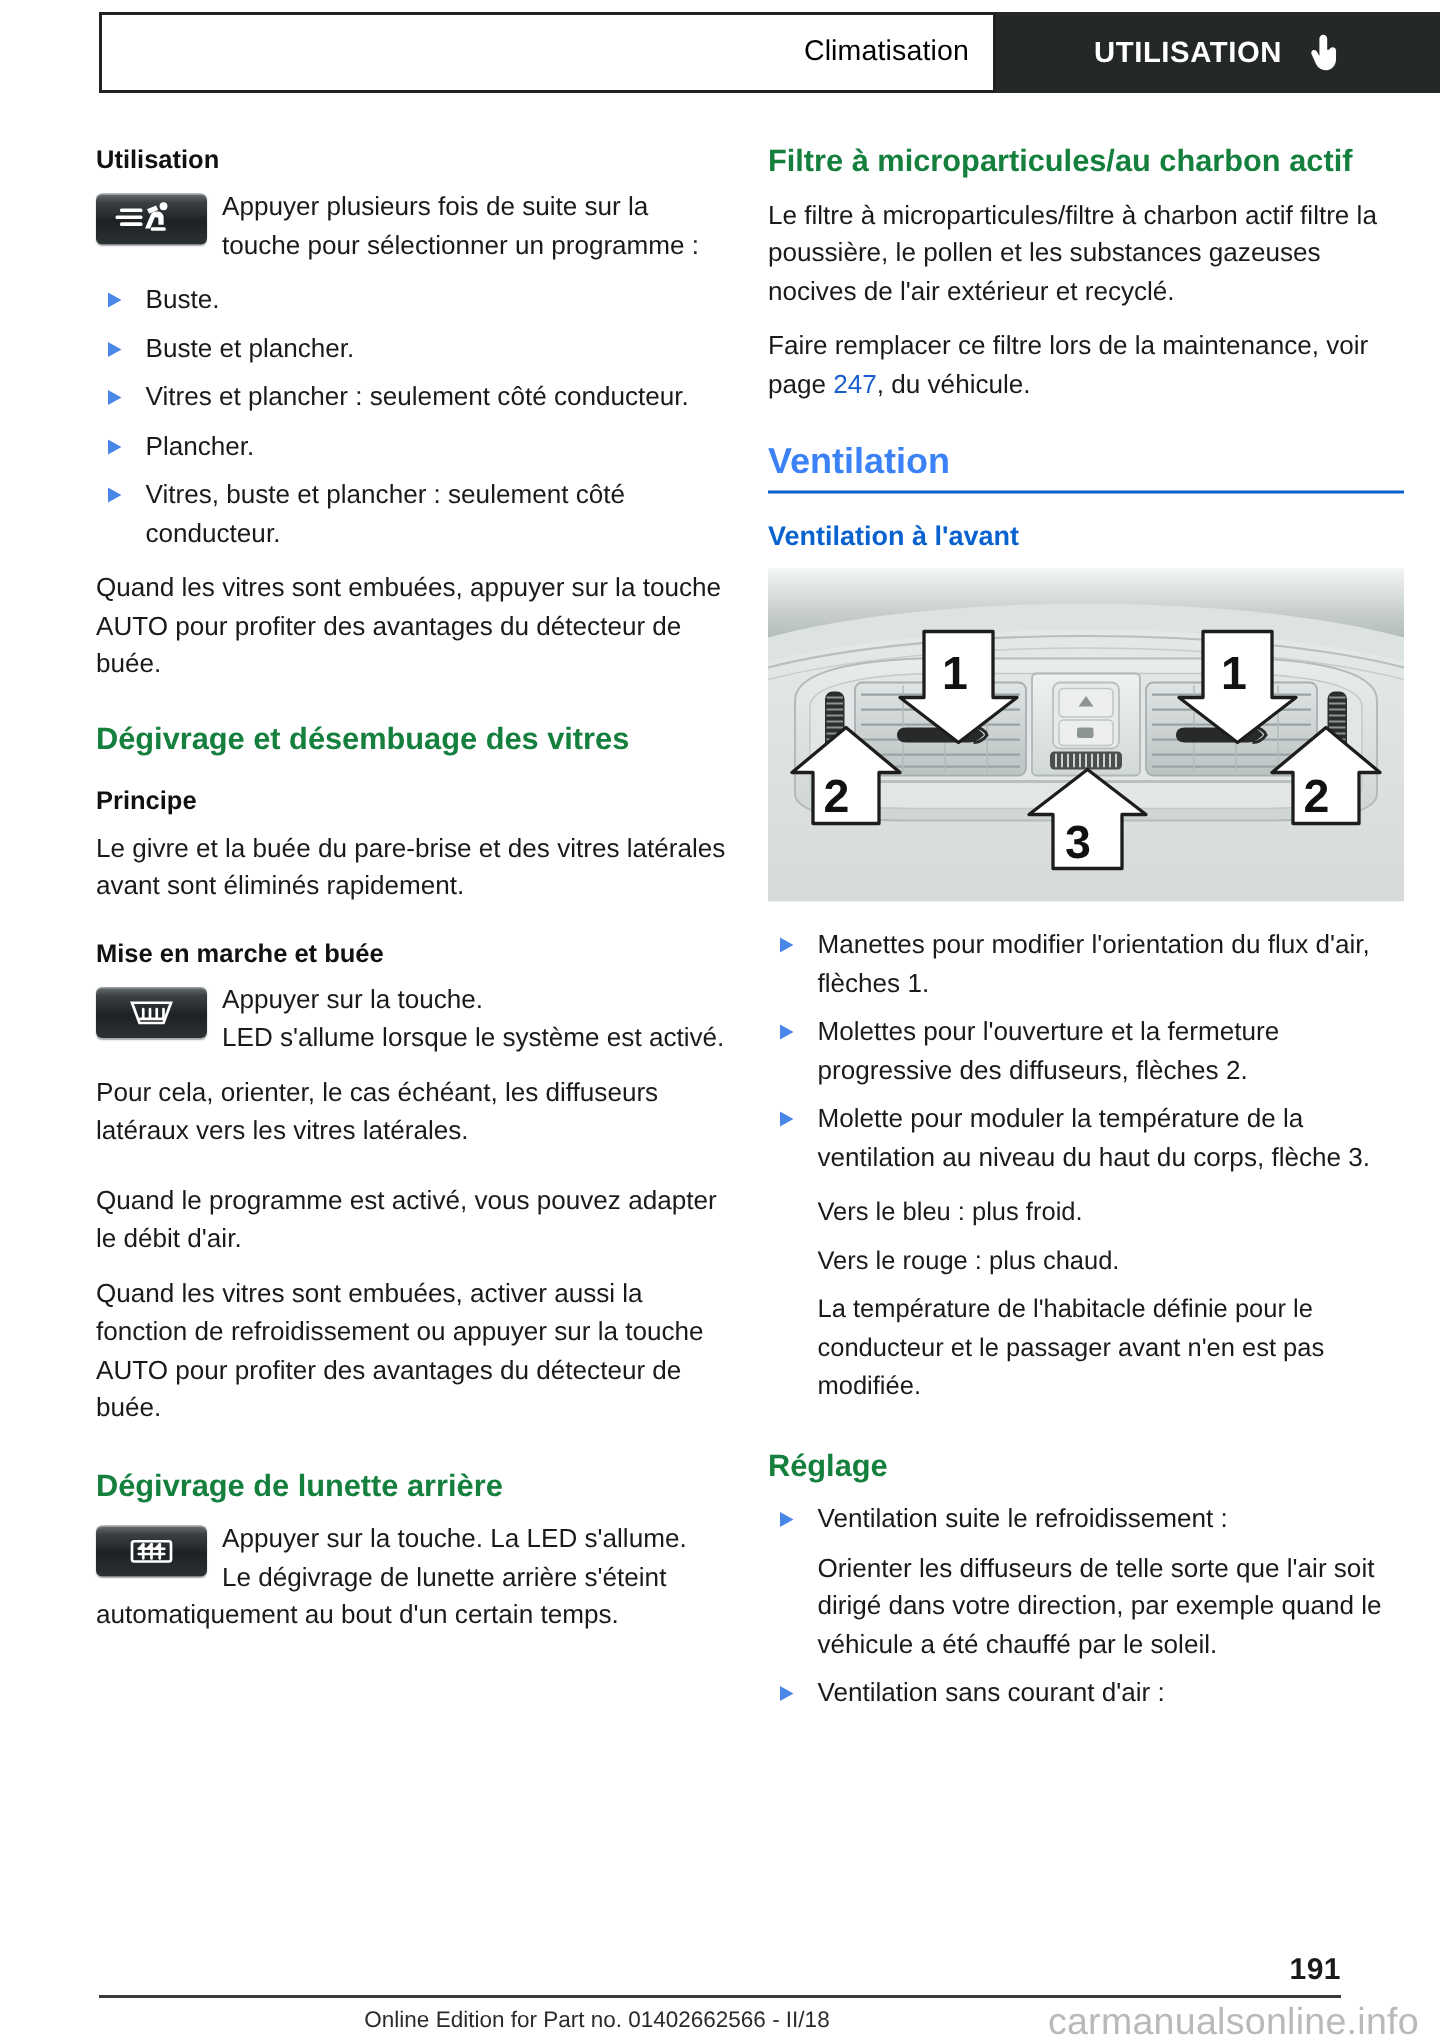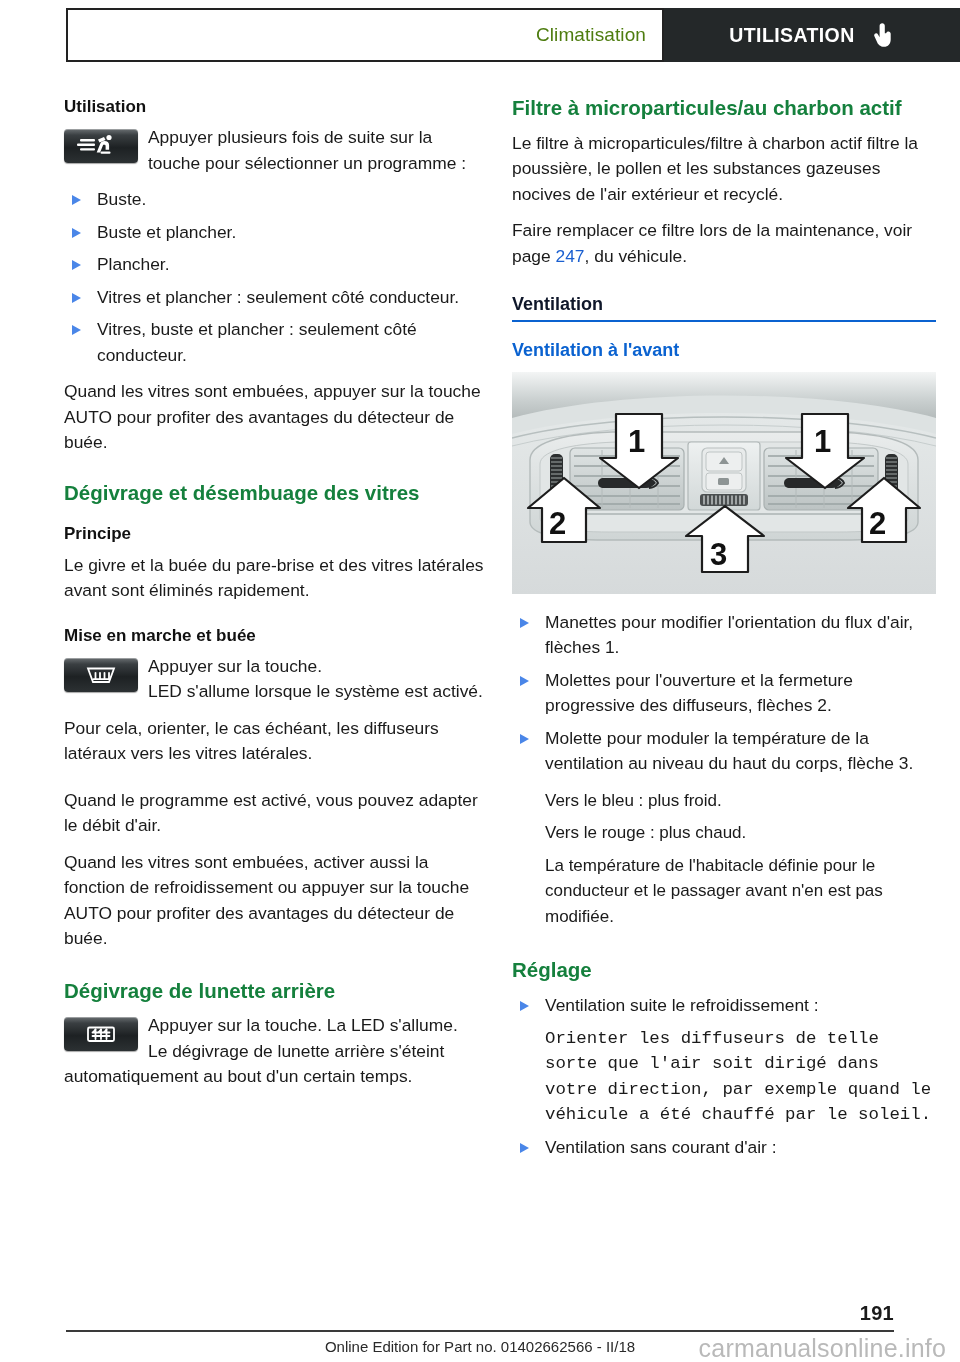--- a/index.html
+++ b/index.html
@@ -32,21 +32,21 @@
     border-right: 2px solid #222;
     box-sizing: border-box;
     display: flex;
     align-items: center;
     justify-content: flex-end;
     padding-right: 16px;
     background: #fff;
   }
   .header-crumb-text {
     font-size: 19px;
-    color: #4d7c0f;
+    color: #000000;
     letter-spacing: .1px;
   }
   .header-tab {
     flex: 0 0 296px;
     background: #242829;
     display: flex;
     align-items: center;
     justify-content: center;
     gap: 18px;
     box-sizing: border-box;
@@ -74,22 +74,22 @@
   .col {
     position: absolute;
     top: 0;
     width: 420px;
   }
   .col-left  { left: 64px; }
   .col-right { left: 512px; width: 424px; }
 
   
   .h1 {
-    color: #0f172a;
-    font-size: 18px;
+    color: #3b82f6;
+    font-size: 24px;
     font-weight: bold;
     line-height: 1.18;
     margin: 0 0 6px 0;
     padding-bottom: 5px;
     border-bottom: 2.5px solid #0a62d0;
   }
   .h2 {
     color: #15803d;
     font-size: 20.5px;
     font-weight: bold;
@@ -133,21 +133,20 @@
     left: 8px;
     top: 8px;
     width: 0; height: 0;
     border-top: 5.5px solid transparent;
     border-bottom: 5.5px solid transparent;
     border-left: 9px solid #4a86e8;
   }
   ul.bullets li .sub {
     display: block;
     margin-top: 7px;
-    font-family: Liberation Mono, monospace;
   }
   .nobullet { padding-left: 33px; font-size: 17px; line-height: 25.5px; margin: 0 0 7px 0; color:#1a1a1a;}
 
   
   .iconblock { margin: 0 0 11px 0; }
   .iconblock::after { content: ""; display: block; clear: both; }
   .btnicon {
     float: left;
     width: 74px;
     height: 34px;
@@ -192,21 +191,21 @@
     position: absolute;
     right: 66px; top: 2px;
     font-size: 20px;
     font-weight: bold;
     color: #1a1a1a;
     letter-spacing: .3px;
   }
   .footer-note {
     position: absolute;
     left: 0; top: 38px;
-    width: 960px;
+    width: 796px;
     text-align: center;
     font-size: 15px;
     color: #2a2a2a;
     font-family: "Liberation Sans", sans-serif;
   }
   .watermark {
     position: absolute;
     right: 14px; top: 34px;
     font-size: 25px;
     color: #b9b9b9;
@@ -249,22 +248,22 @@
             <rect x="36.5" y="22.5" width="10" height="2.3" rx="1"></rect>
           </g>
         </svg>
       </span>
       <p>Appuyer plusieurs fois de suite sur la touche pour sélectionner un programme :</p>
     </div>
 
     <ul class="bullets">
       <li><span class="tri"></span><span>Buste.</span></li>
       <li><span class="tri"></span><span>Buste et plancher.</span></li>
+      <li><span class="tri"></span><span>Vitres et plancher : seulement côté conducteur.</span></li>
       <li><span class="tri"></span><span>Plancher.</span></li>
-      <li><span class="tri"></span><span>Vitres et plancher : seulement côté conducteur.</span></li>
       <li><span class="tri"></span><span>Vitres, buste et plancher : seulement côté conducteur.</span></li>
     </ul>
 
     <p class="body">Quand les vitres sont embuées, appuyer sur la touche AUTO pour profiter des avantages du détecteur de buée.</p>
 
     <div style="height:14px"></div>
 
     <div class="h2">Dégivrage et désembuage des vitres</div>
 
     <div style="height:8px"></div>

